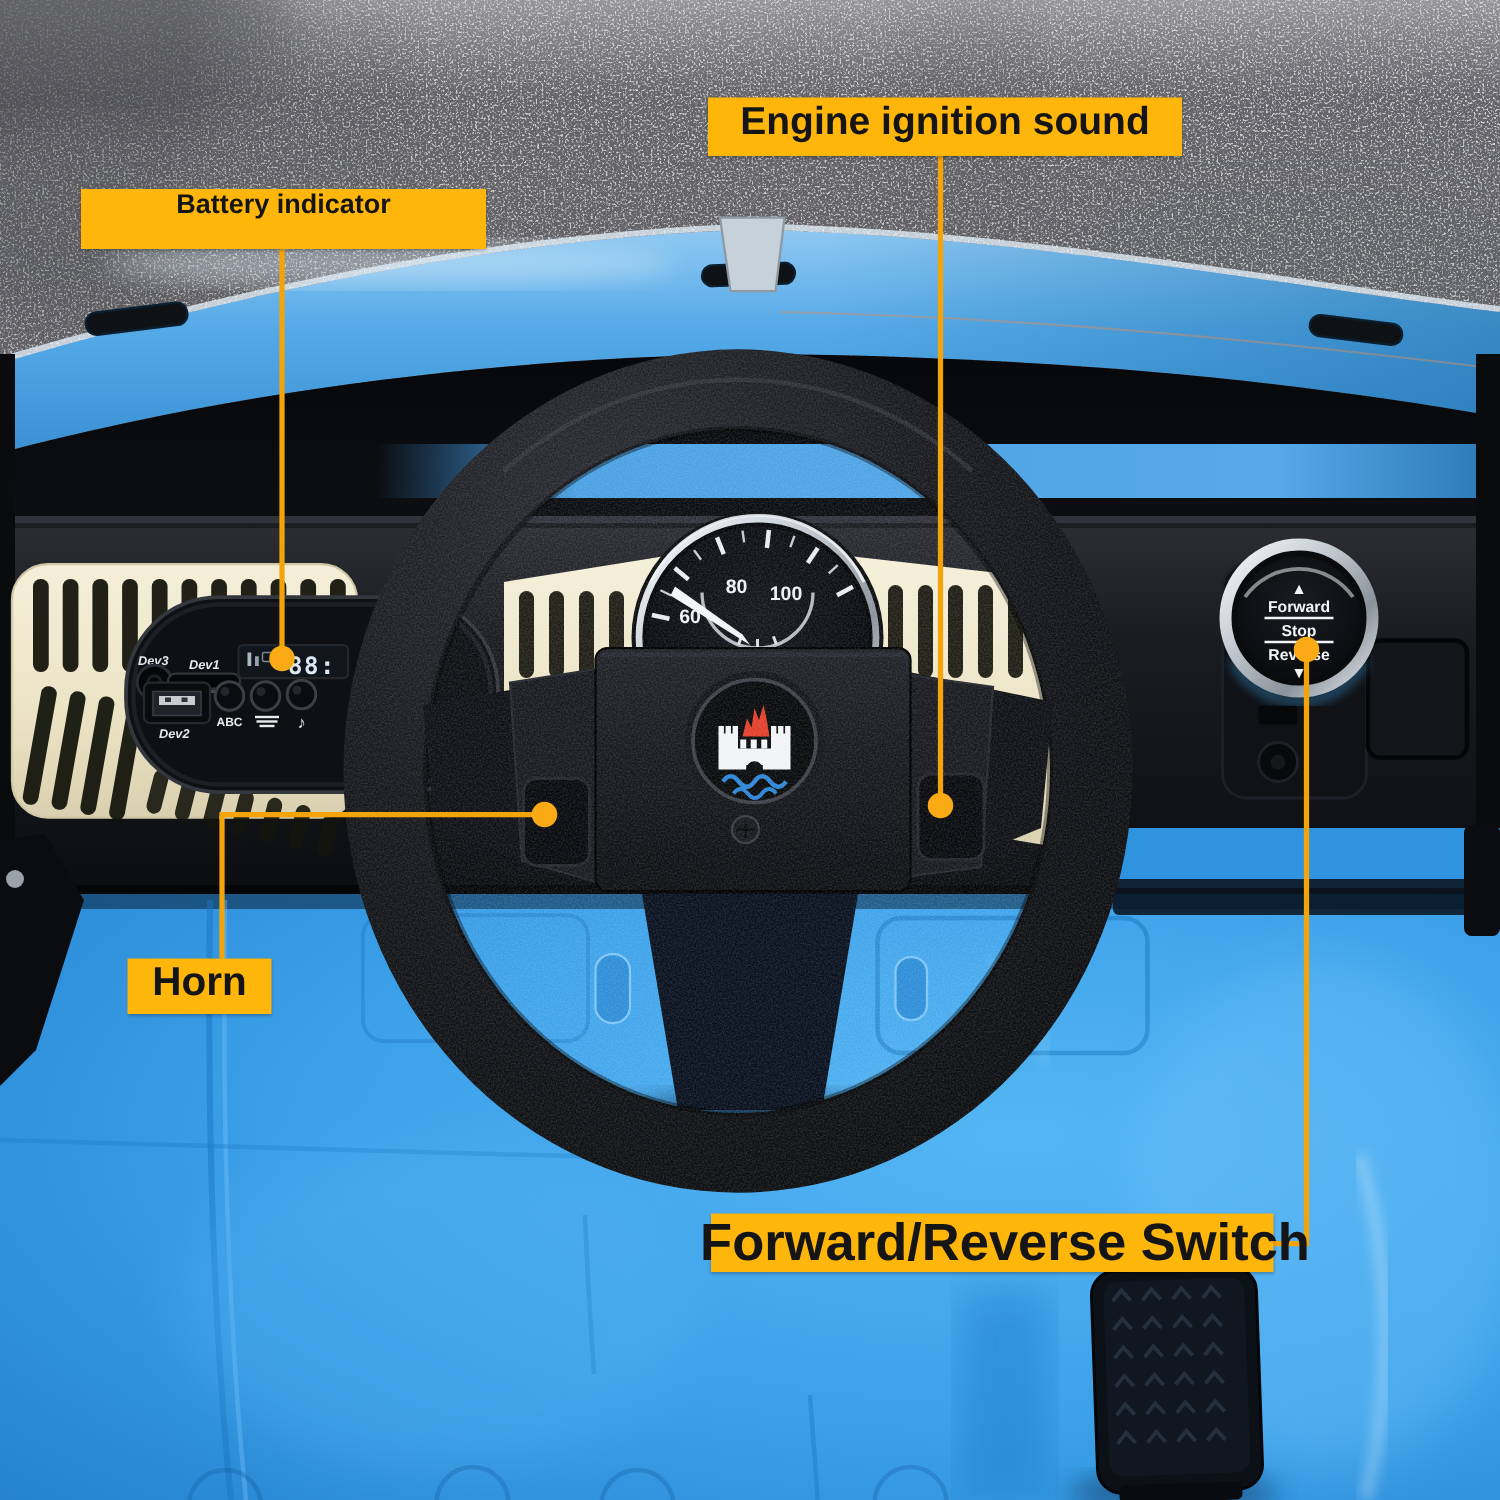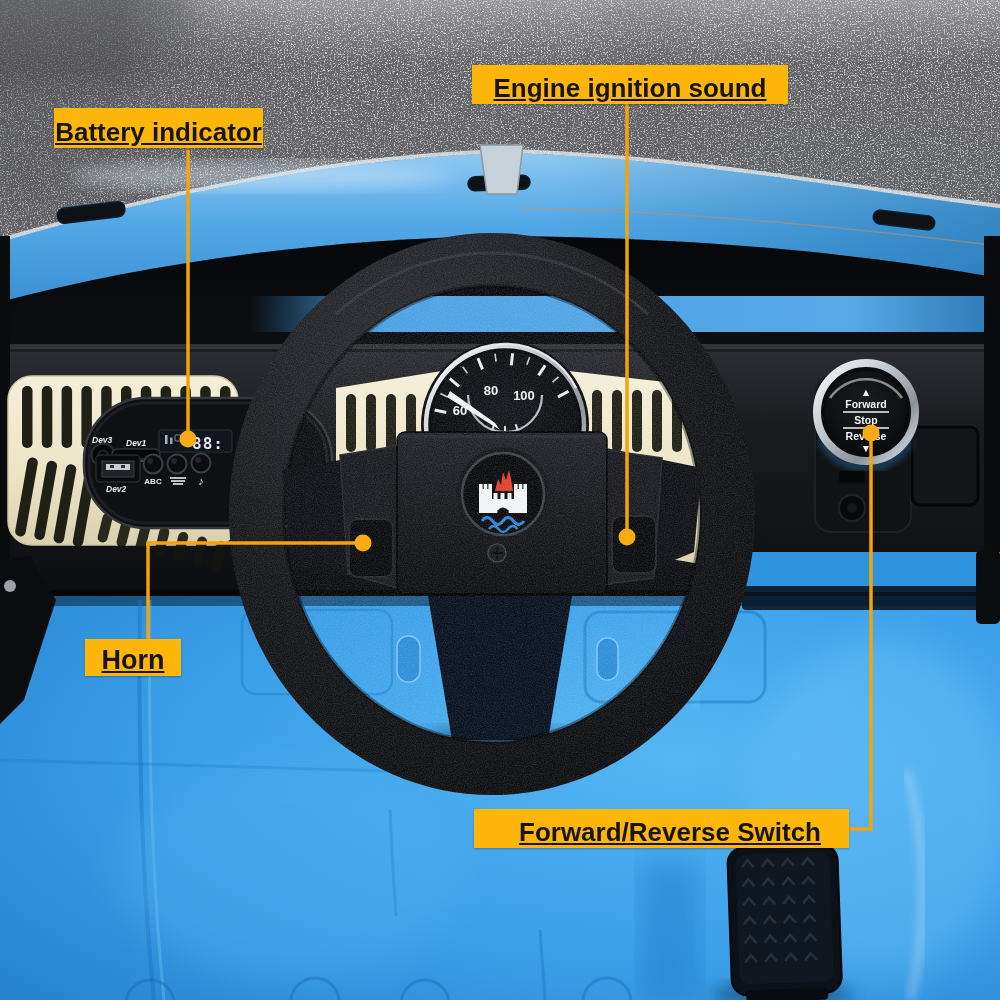--- a/index.html
+++ b/index.html
@@ -1,26 +1,26 @@
 <!DOCTYPE html>
 <html style="--label-bg: #FFB60B; --label-text: #151515; --pointer-line: #F2A40A; --pointer-dot: #F9AA14; --body-blue: #3E9DE5; --floor-blue: #2F97E4; --dash-black: #121317; --grille-cream: #EFE8CC; --chrome-silver: #D7DBE0; --emblem-red: #E2402C; --emblem-blue: #2E86D6;"><head>
 <meta charset="utf-8">
 <style>
   html,body{margin:0;padding:0;background:#222;}
   #stage{position:relative;width:1000px;height:1000px;overflow:hidden;
          font-family:"Liberation Sans",sans-serif;background:#c7c7c8;}
   #scene{position:absolute;left:0;top:0;}
-  .callout{position:absolute;display:flex;align-items:flex-end;justify-content:center;
+  .callout{position:absolute;display:flex;align-items:flex-start;justify-content:center;
            background:var(--label-bg,#FFB60B);color:var(--label-text,#151515);
            font-family:"Liberation Sans",sans-serif;font-weight:700;
-           box-shadow:0 1px 2px rgba(0,0,0,.25);white-space:nowrap;text-decoration:underline;}
-  #co-battery{left:54px;top:108px;width:209px;height:40px;font-size:26px;}
+           box-shadow:0 1px 2px rgba(0,0,0,.25);white-space:nowrap;}
+  #co-battery{left:54px;top:126px;width:270px;height:40px;font-size:18px;}
   #co-engine{left:472px;top:65px;width:316px;height:39px;font-size:26px;}
   #co-horn{left:85px;top:639px;width:96px;height:37px;font-size:27px;}
-  #co-fr{left:474px;top:809px;width:358px;height:39px;font-size:26px;padding-left:17px;}
+  #co-fr{left:474px;top:809px;width:358px;height:39px;font-size:35px;padding-left:17px;}
   .pointer-line{stroke:var(--pointer-line,#F2A40A);stroke-width:3.5;fill:none;}
   .pointer-dot{fill:var(--pointer-dot,#F9AA14);}
   text{font-family:"Liberation Sans",sans-serif;}
   .gnum{fill:#EEF1F4;font-size:13px;font-weight:700;}
   .kt{fill:#F2F4F6;font-size:10.5px;font-weight:700;}
   .dev{fill:#E6E8EB;font-size:8.5px;font-weight:700;font-style:italic;}
   .cap{fill:#E9EBED;font-size:8px;font-weight:700;}
   .seg{fill:#DCE9F5;font-size:16px;font-weight:700;
        font-family:"DejaVu Sans Mono",monospace;letter-spacing:1px;}
 </style>

